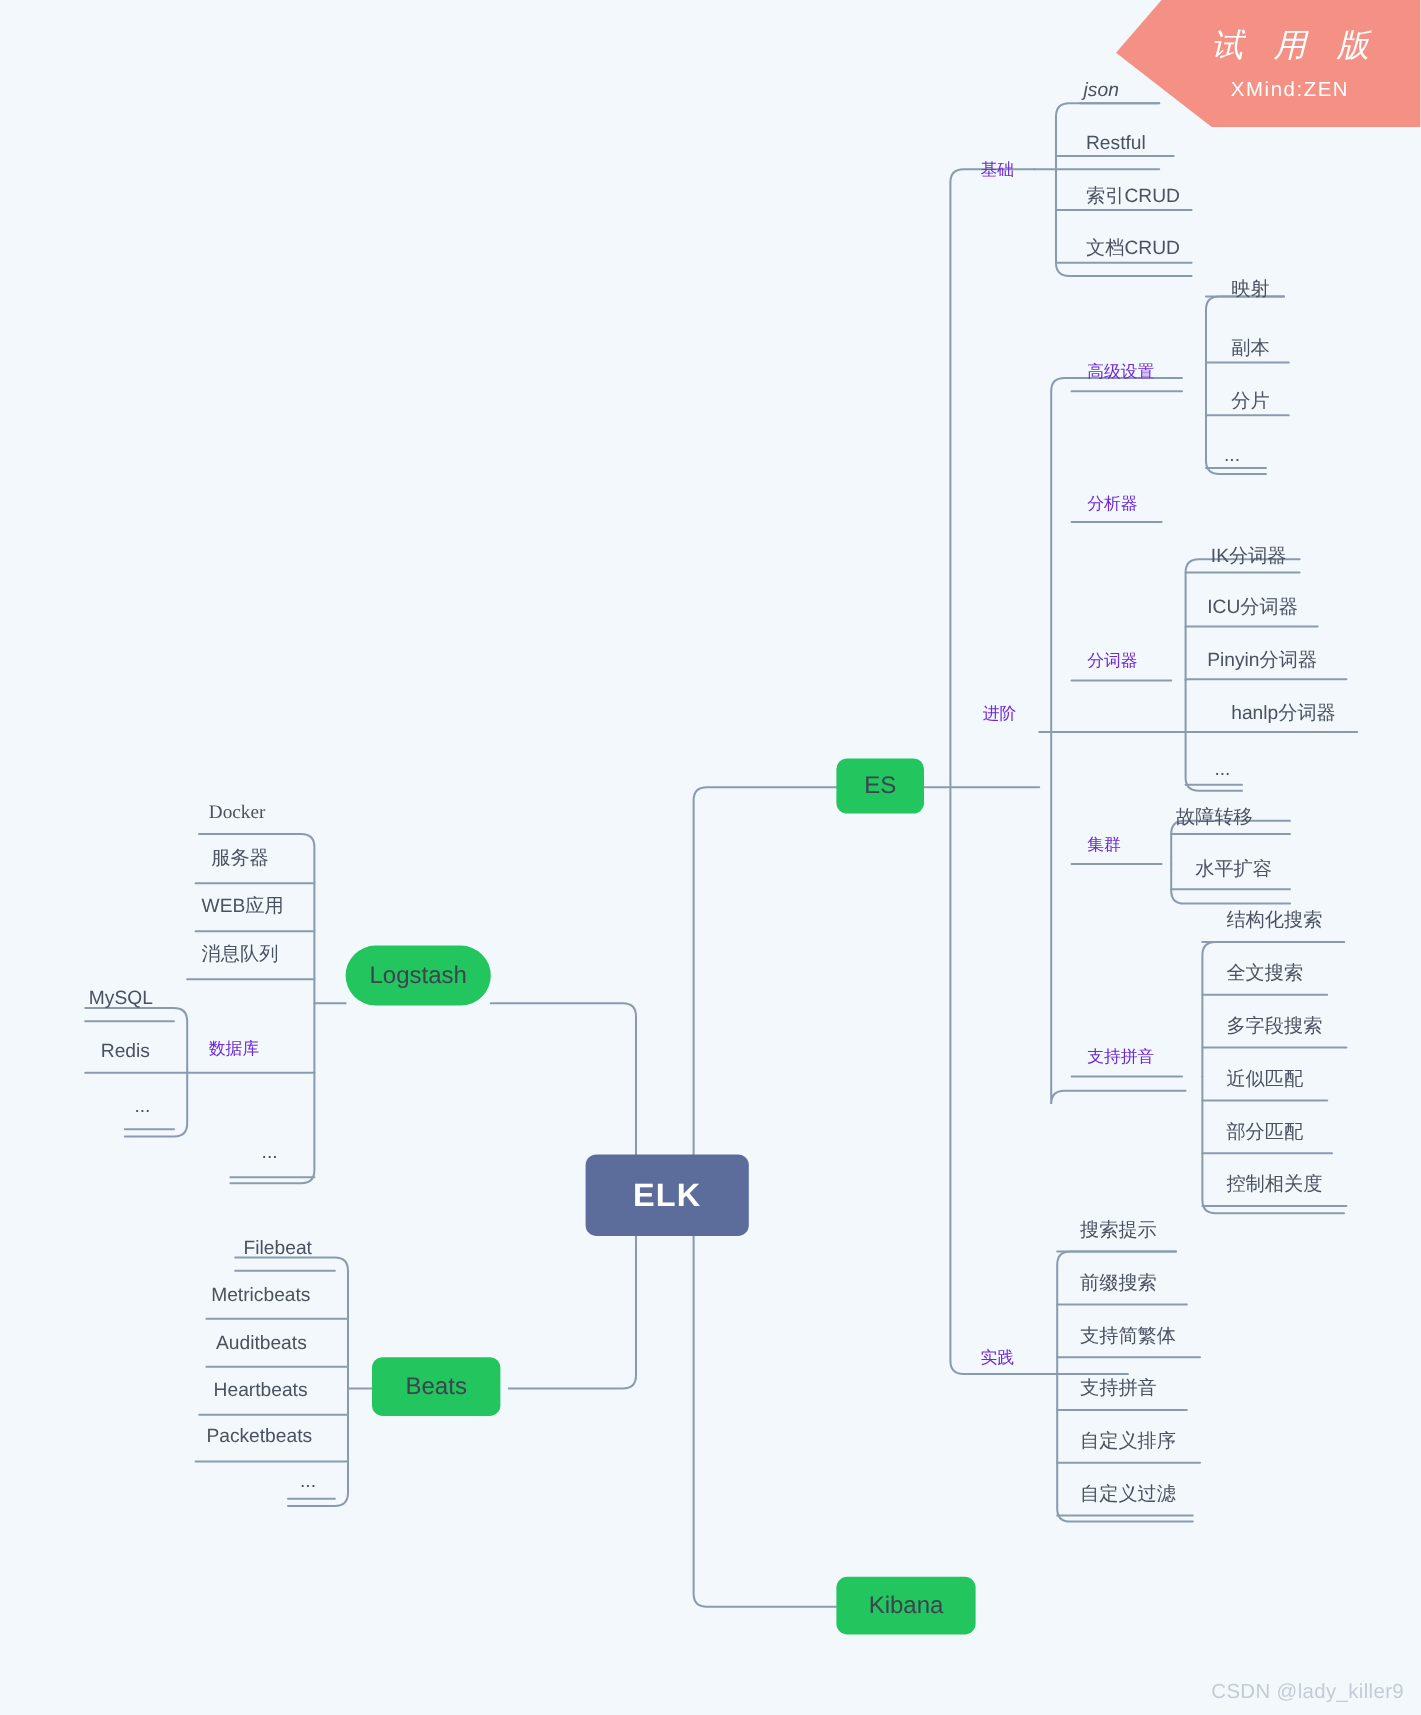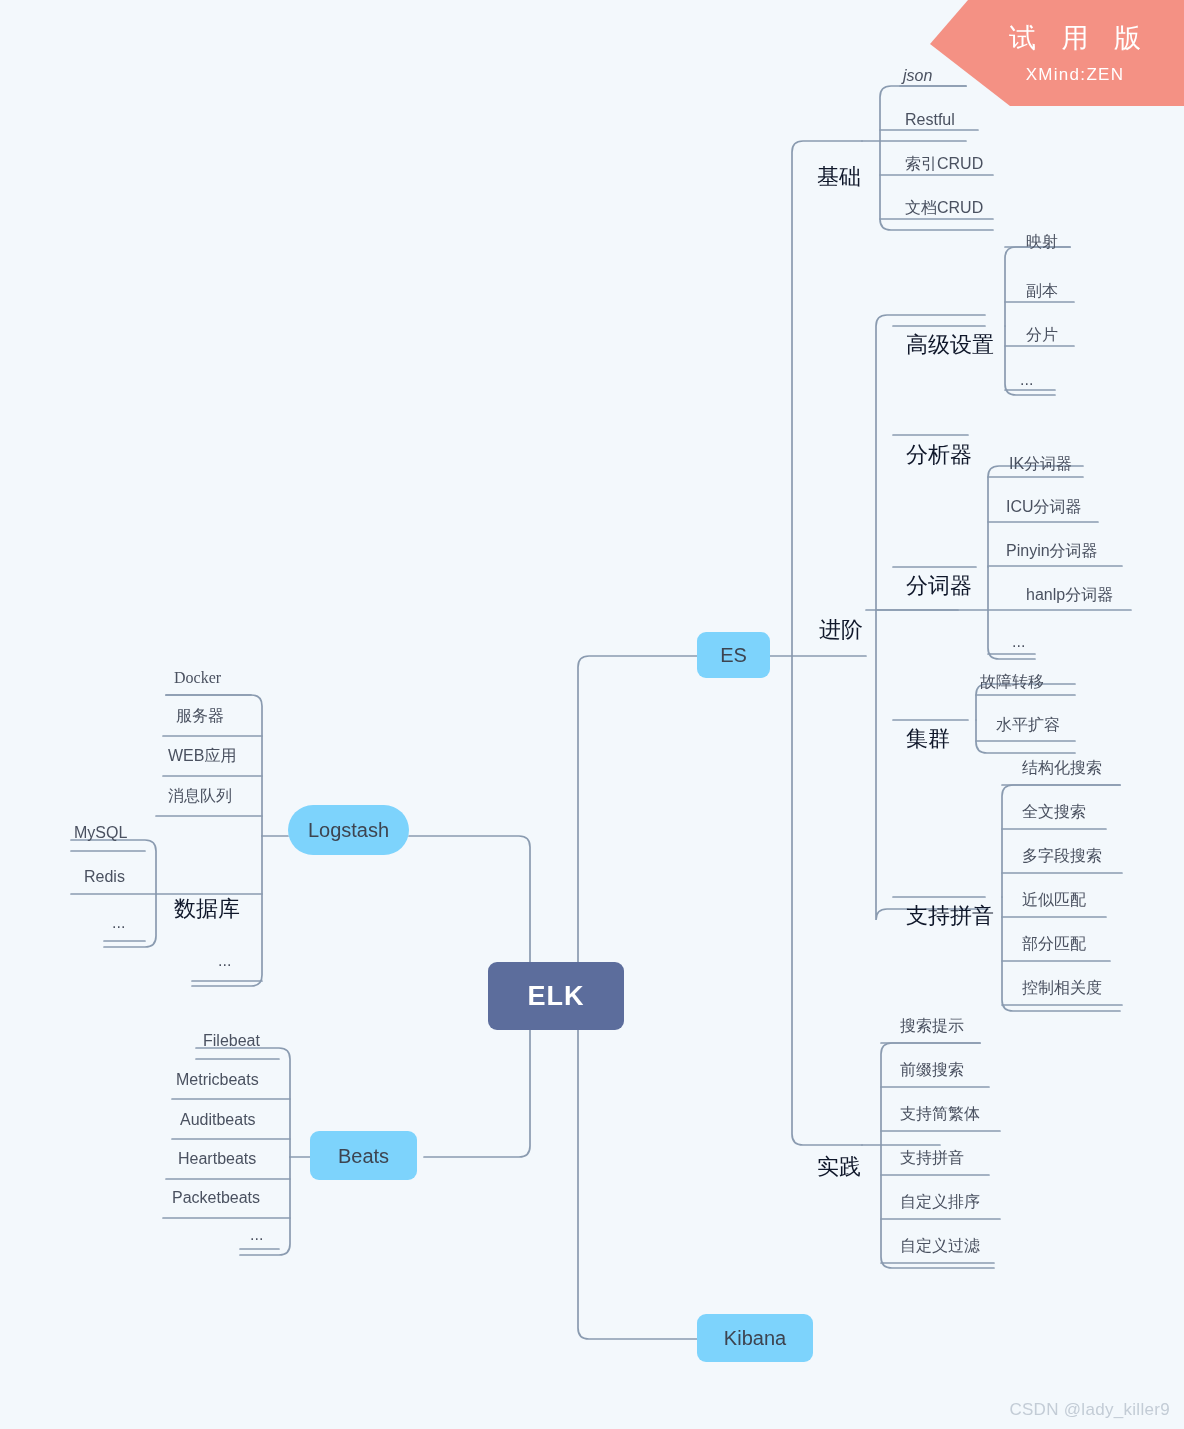--- a/index.html
+++ b/index.html
@@ -26,34 +26,33 @@
   .node {
     position: absolute;
     white-space: nowrap;
     color: #4a5160;
     font-size: 16px;
     line-height: 1;
   }
   
   .branch {
     padding: 0 6px 7px 6px;
-    color: #0f172a;
-    font-size: 22px;
-    margin-top: 32px;
+    color: #6d28d9;
+    font-size: 14px;
   }
   
   .box {
     border-radius: 9px;
     display: flex;
     align-items: center;
     justify-content: center;
     box-sizing: border-box;
   }
   .box.secondary {
-    background: #7dd3fc;
+    background: #22c55e;
     color: #3d4450;
     font-size: 20px;
     text-align: center;
   }
   .box.root {
     background: #5c6d9c;
     color: #ffffff;
     font-size: 27px;
     font-weight: bold;
     letter-spacing: 1px;
@@ -71,20 +70,21 @@
     text-align: center;
     box-sizing: border-box;
     padding-left: 36px;
   }
   .trial-title {
     margin-top: 20px;
     font-size: 27px;
     letter-spacing: 9px;
     font-weight: 500;
     padding-left: 9px;
+    font-style: italic;
   }
   .trial-sub {
     margin-top: 9px;
     font-size: 17px;
     letter-spacing: 1.3px;
   }
   
   .watermark {
     position: absolute;
     right: 14px;
@@ -210,21 +210,21 @@
   </div>
 
   <div class="node box secondary" style="left:697px; top:632px; width:73px; height:46px;">
     <span>ES</span>
   </div>
 
   <div class="node box secondary" style="left:697px; top:1314px; width:116px; height:48px;">
     <span>Kibana</span>
   </div>
 
-  <div class="node box secondary" style="left:288px; top:805px; width:121px; height:50px;border-radius:25px;">
+  <div class="node box secondary" style="left:288px; top:788px; width:121px; height:50px;border-radius:25px;">
     <span>Logstash</span>
   </div>
 
   <div class="node box secondary" style="left:310px; top:1131px; width:107px; height:49px;">
     <span>Beats</span>
   </div>
 
   <div class="node branch" style="left:811px; top:134px;">基础</div>
 
   <div class="node" style="left:903px; top:68px;font-style:italic;">json</div>

